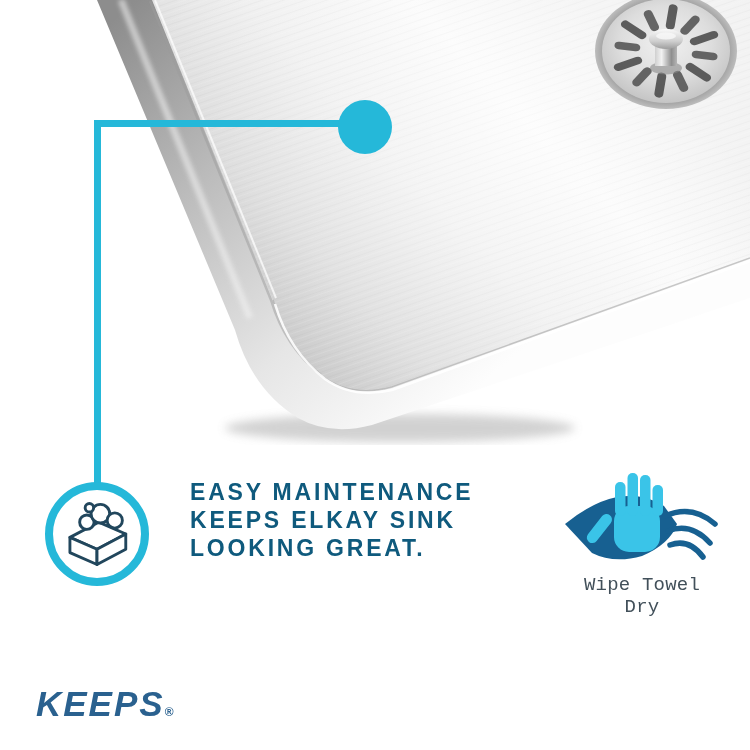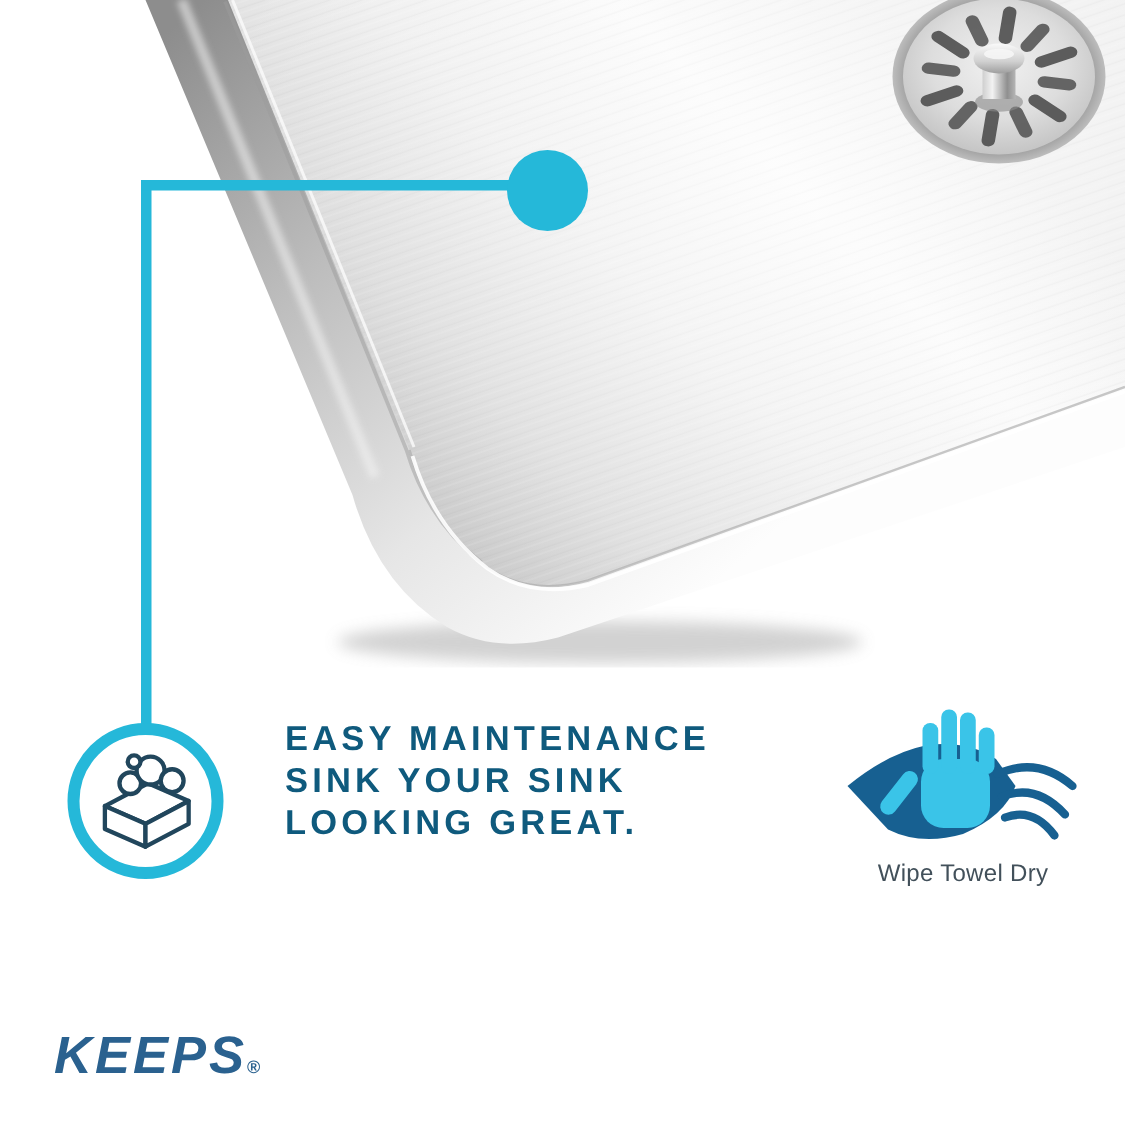--- a/index.html
+++ b/index.html
@@ -32,21 +32,21 @@
     font-size:15.5px;letter-spacing:-0.2px;line-height:27px;
     color:var(--body-gray);white-space:pre-line;
   }
   
   .towel-wrap{position:absolute;left:562px;top:464px;width:160px;text-align:center;}
   .towel-wrap svg{display:block;}
   .towel-fill{fill:var(--towel-blue);}
   .hand-fill{fill:var(--hand-cyan);}
   .arc{stroke:var(--towel-blue);stroke-width:5.5;fill:none;stroke-linecap:round;}
   .towel-label{
-    margin:2px 0 0 0;font-size:16px;color:var(--label-slate);letter-spacing:0.2px;
+    margin:2px 0 0 0;font-size:19px;color:var(--label-slate);letter-spacing:0.2px;font-family:Liberation Mono, monospace;
   }
   
   .logo{
     position:absolute;left:36px;top:684px;margin:0;
     font-size:35px;font-weight:bold;font-style:italic;letter-spacing:2px;
     color:var(--logo-blue);
   }
   .logo .reg{font-size:12px;font-style:normal;letter-spacing:0;vertical-align:baseline;}
 </style>
 </head>
@@ -183,21 +183,21 @@
       <path class="soap-line" d="M20,56 L20,74 L52,88 L52,70 Z"></path>
       <path class="soap-line" d="M52,70 L86,52 L86,70 L52,88 Z"></path>
       <circle class="soap-line" cx="40" cy="38" r="8.5"></circle>
       <circle class="soap-line" cx="56" cy="28" r="11"></circle>
       <circle class="soap-line" cx="73" cy="36" r="9"></circle>
       <circle class="soap-line" cx="43" cy="21" r="5"></circle>
     </svg>
   </div>
 
   <h2 class="headline">EASY MAINTENANCE
-SINK YOUR SINK
+KEEPS ELKAY SINK
 LOOKING GREAT.</h2>
 
   <div class="towel-wrap">
     <svg width="160" height="108" viewBox="0 0 160 108">
       <path class="towel-fill" d="M3,60 Q30,38 55,33 Q82,29 102,42 L115,60 Q108,80 80,92 Q52,100 30,89 Z"></path>
       <g class="hand-fill">
         <rect x="40" y="50" width="11" height="34" rx="5.5" transform="rotate(38 45 54)"></rect>
         <rect x="52" y="42" width="46" height="46" rx="15"></rect>
         <rect x="53" y="18" width="10.5" height="34" rx="5"></rect>
         <rect x="65.5" y="9" width="10.5" height="43" rx="5"></rect>

